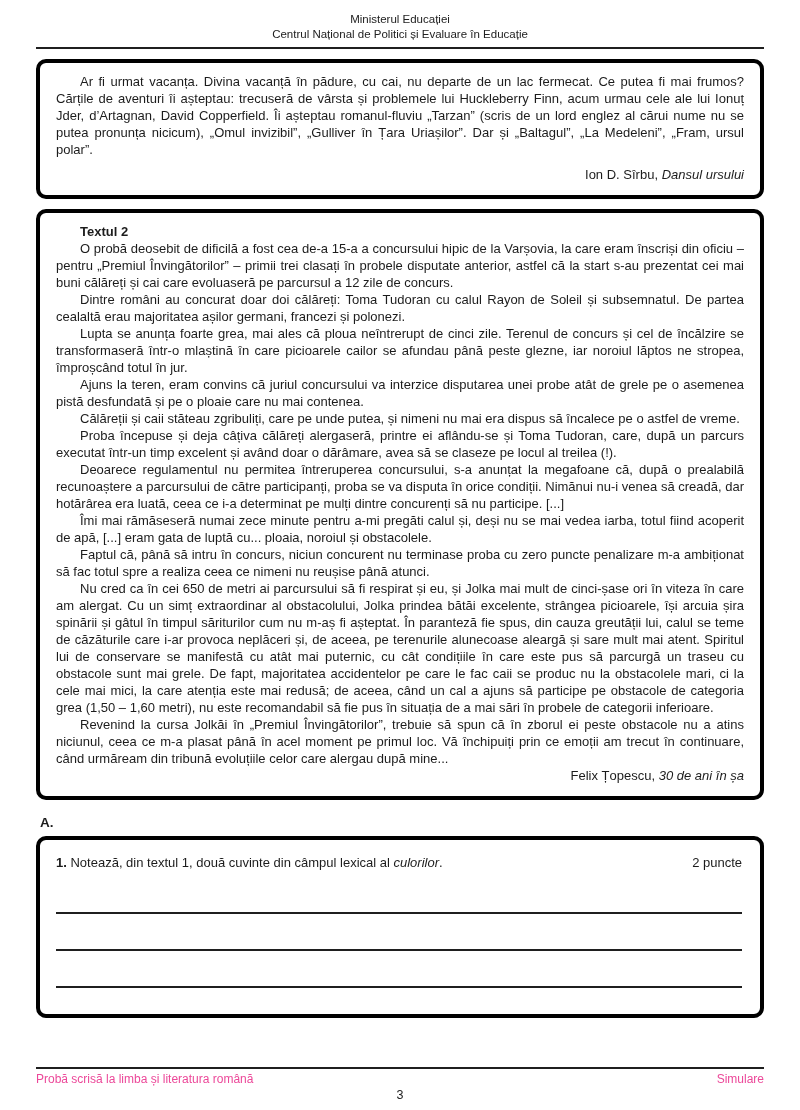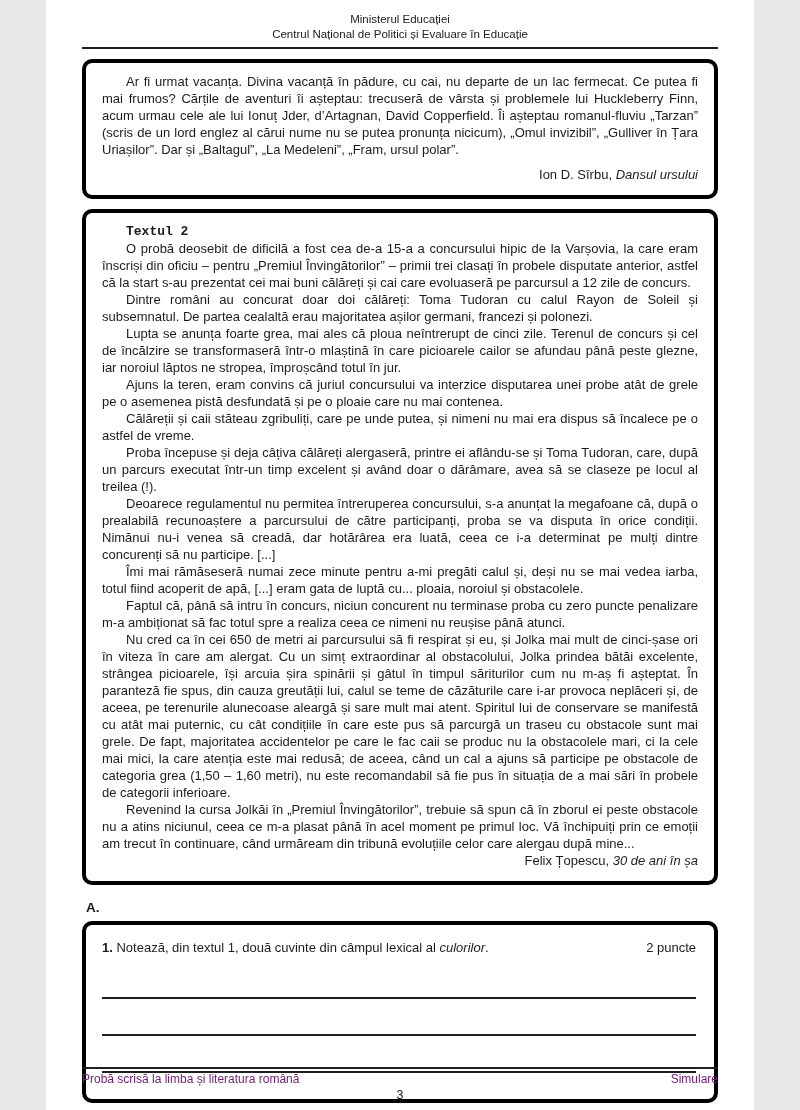--- a/index.html
+++ b/index.html
@@ -1,19 +1,19 @@
 <!DOCTYPE html>
 <html><head>
 <meta charset="utf-8">
 <style>
   * { margin: 0; padding: 0; box-sizing: border-box; }
   html, body { background: #e8e8e8; }
   .page {
     position: relative;
-    width: 708px;
+    width: 800px;
     height: 1110px;
     margin: 0 auto;
     background: #ffffff;
     font-family: "Liberation Sans", sans-serif;
     color: #1c1c1c;
     overflow: hidden;
   }
   .header {
     padding-top: 12px;
     text-align: center;
@@ -28,21 +28,21 @@
   .box {
     margin: 10px 36px 0 36px;
     border: 4px solid #000000;
     border-radius: 10px;
     padding: 10px 16px 12px 16px;
     font-size: 13px;
     line-height: 17px;
     text-align: justify;
   }
   .box p.indent { text-indent: 24px; }
-  .box p.heading { font-weight: bold; text-indent: 24px; font-family: Liberation Mono, monospace; }
+  .box p.heading { font-weight: bold; text-indent: 24px; }
   .attribution { text-align: right; }
   .attribution.spaced { margin-top: 8px; }
   .section-label {
     margin: 15px 36px 0 40px;
     font-size: 13.5px;
     font-weight: bold;
   }
   .question-box { margin-top: 6px; padding: 14px 18px 26px 16px; }
   .q-row { display: flex; align-items: flex-end; }
   .q-text { flex: 1; text-align: left; }
@@ -58,21 +58,21 @@
     left: 36px;
     right: 36px;
     bottom: 8px;
   }
   .footer-rule { border-top: 2px solid #1f1f1f; }
   .footer-row {
     display: flex;
     justify-content: space-between;
     font-size: 12px;
     padding-top: 3px;
-    color: #701a75;
+    color: #ec4899;
   }
   .footer-page {
     text-align: center;
     font-size: 12.5px;
     margin-top: 2px;
     color: #222;
   }
 </style>
 </head>
 <body>

